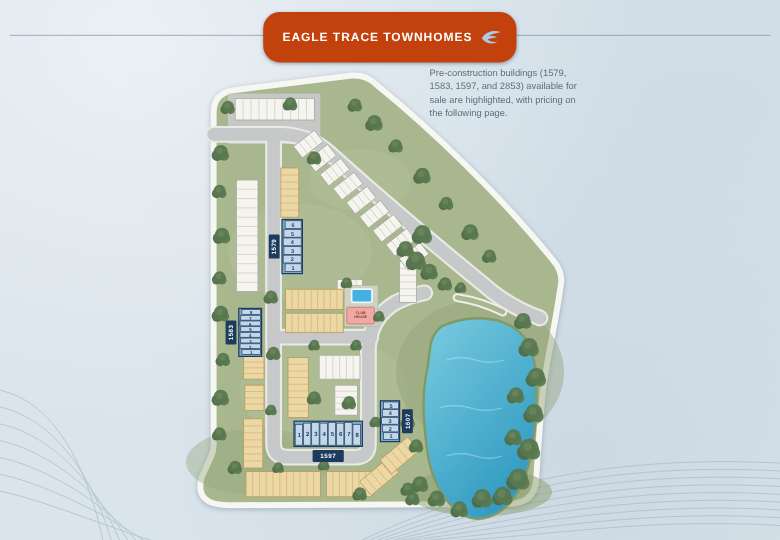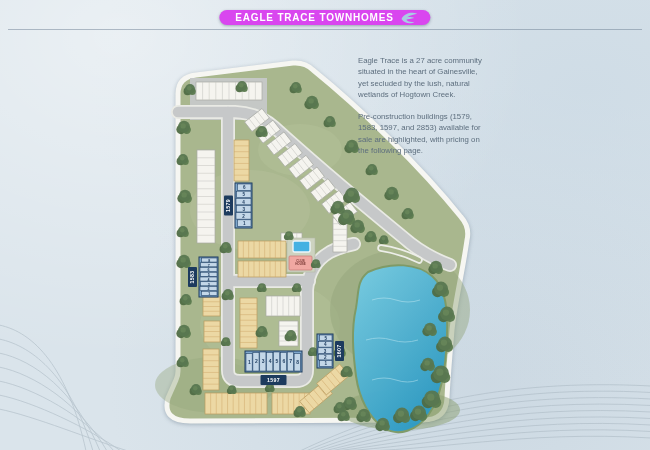--- a/index.html
+++ b/index.html
@@ -11,21 +11,21 @@
   .page::before{
     content:"";position:absolute;inset:0;pointer-events:none;
     background:
       radial-gradient(ellipse at 18% 8%, rgba(255,255,255,.45), rgba(255,255,255,0) 55%),
       radial-gradient(ellipse at 90% 20%, rgba(198,214,226,.55), rgba(198,214,226,0) 60%),
       radial-gradient(ellipse at 75% 85%, rgba(183,200,214,.40), rgba(183,200,214,0) 55%);
   }
   .rule{position:absolute;top:29px;left:8px;right:8px;height:1px;background:#6d8093;opacity:.5}
   .banner{
     position:absolute;top:10px;left:50%;transform:translateX(-50%);
-    height:15px;background:#d946ef;border-radius:14px;
+    height:42px;background:#c2410c;border-radius:14px;
     display:flex;align-items:center;gap:7px;padding:0 12px 0 16px;
     box-shadow:0 1px 3px rgba(25,45,65,.35);z-index:5;
   }
   .banner-title{color:#ffffff;font-size:10px;font-weight:bold;letter-spacing:.8px;white-space:nowrap}
   .info{position:absolute;left:358px;top:55px;width:126px;color:#5d6e7e;z-index:4}
   .info h2{margin:0 0 9px 0;font-size:11.5px;letter-spacing:.7px;color:#1d3b5e;font-weight:bold}
   .info p{margin:0 0 11px 0;font-size:7.8px;line-height:1.45}
   svg.map{position:absolute;left:0;top:0;z-index:1}
 </style>
 </head>
@@ -36,21 +36,20 @@
   <div class="rule"></div>
 
   <div class="banner">
     <span class="banner-title">EAGLE TRACE TOWNHOMES</span>
     <svg width="18" height="14" viewBox="0 0 20 16" aria-hidden="true">
       <path d="M1,9 C5,2.5 12,0.8 19,3 C14,4.2 10.5,5 7.5,7 C10.5,6.8 13.5,7 15.5,8 C12,9 8.5,9 6.5,10 C8.5,12.2 12.5,13.2 16,12.2 C12,15.4 4.5,14.4 1,9 Z" fill="#a9cce3"></path>
     </svg>
   </div>
 
   <div class="info">
-    <p>Eagle Trace is a 27 acre community situated in the heart of Gainesville, yet secluded by the lush, natural wetlands of Hogtown Creek.</p>
     <p>Pre-construction buildings (1579, 1583, 1597, and 2853) available for sale are highlighted, with pricing on the following page.</p>
   </div>
 
   <svg class="map" id="map" width="650" height="450" viewBox="0 0 650 450">
       <defs>
         <linearGradient id="pondg" x1="0" y1="0" x2="0.65" y2="1">
           <stop offset="0%" stop-color="#79cde3"></stop>
           <stop offset="100%" stop-color="#2d9ac4"></stop>
         </linearGradient>
       </defs>

